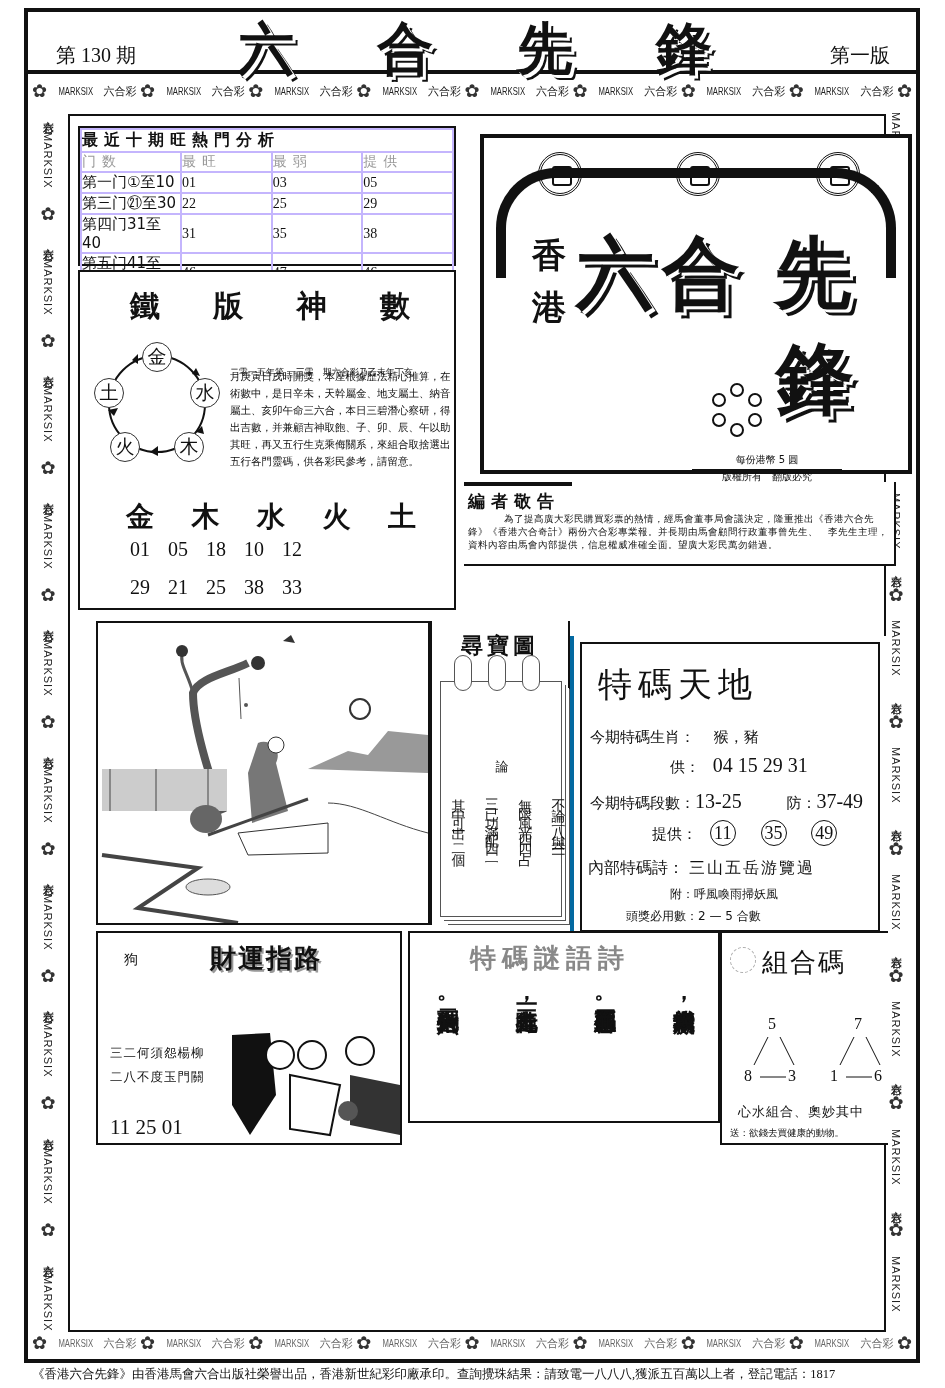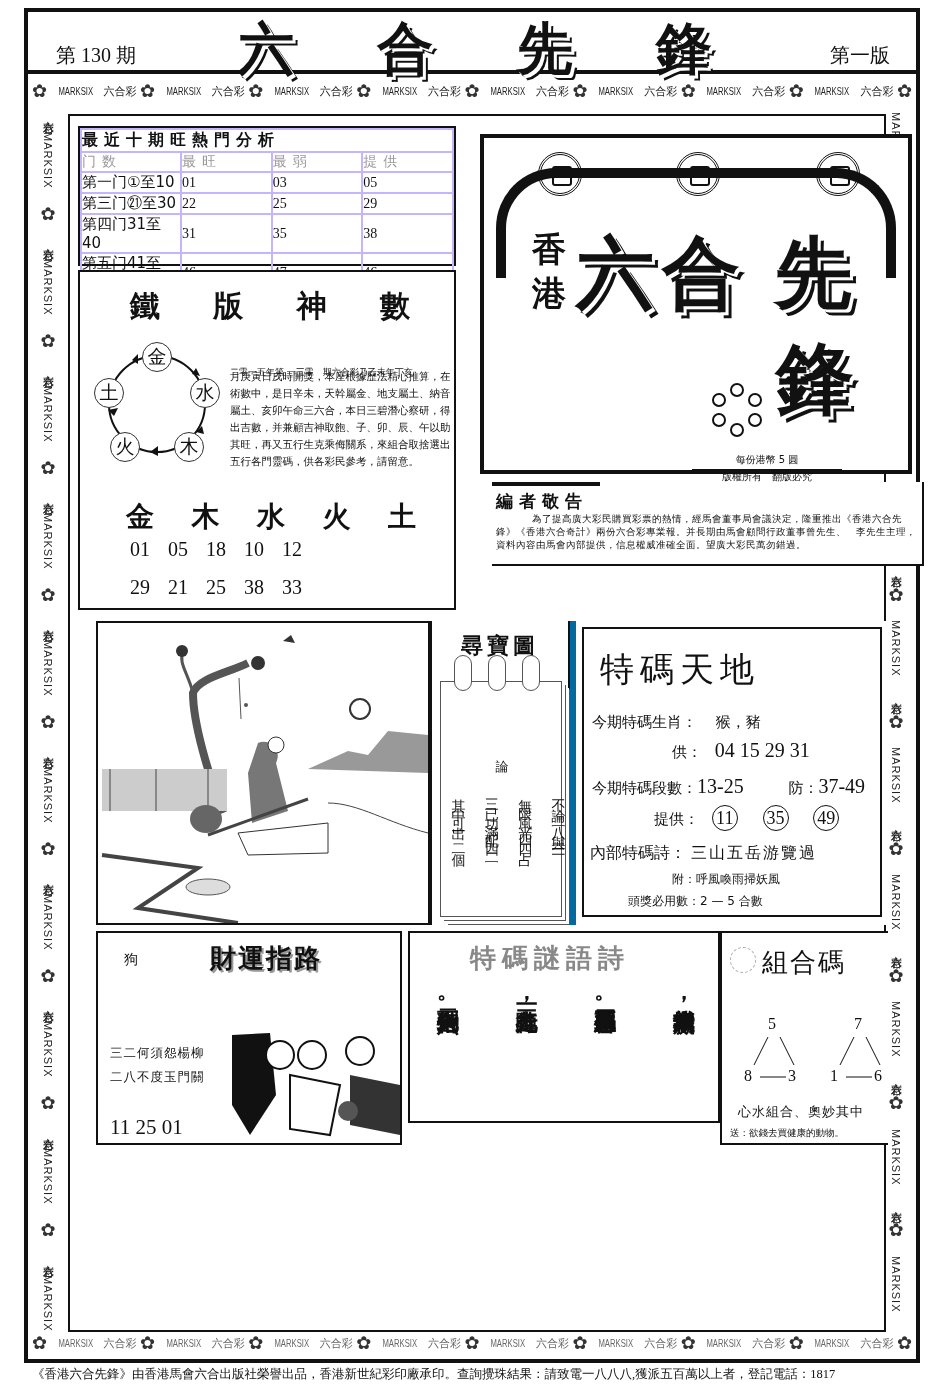--- a/index.html
+++ b/index.html
@@ -39,46 +39,46 @@
   .wuxing .date-line { position: absolute; left: 150px; top: 82px; font-size: 9px; white-space: nowrap; margin-top: 12px; }
   .wuxing .para { position: absolute; left: 150px; top: 96px; width: 230px; font-size: 10.5px; line-height: 17px; }
   .wuxing .elems-big { position: absolute; left: 46px; top: 226px; width: 290px; display: flex; justify-content: space-between; font-size: 28px; font-weight: bold; font-family: "DejaVu Sans", sans-serif; }
   .wuxing .nums { position: absolute; left: 50px; font-size: 20px; font-family: "Liberation Serif", serif; word-spacing: 4px; }
 
   
   .logo { left: 410px; top: 18px; width: 432px; height: 340px; border-width: 4px; }
   .coin { position: absolute; top: 14px; width: 44px; height: 44px; border: 3px double #111; border-radius: 50%; }
   .coin::after { content: ""; position: absolute; left: 11px; top: 11px; width: 16px; height: 16px; border: 2px solid #111; border-radius: 3px; }
   .ribbon { position: absolute; left: 12px; top: 30px; width: 400px; height: 110px; border-top: 10px solid #111; border-left: 10px solid #111; border-right: 10px solid #111; border-radius: 60px 60px 0 0; }
-  .logo .hk { position: absolute; left: 48px; top: 92px; width: 40px; font-size: 34px; font-weight: bold; font-family: Liberation Mono, monospace; line-height: 44px; }
+  .logo .hk { position: absolute; left: 48px; top: 92px; width: 40px; font-size: 34px; font-weight: bold; font-family: Liberation Serif, serif; line-height: 52px; }
   .logo .big { position: absolute; font-size: 78px; font-weight: bold; font-family: "DejaVu Sans", sans-serif; text-shadow: 3px 3px 0 #fff, 6px 6px 0 #111; }
   .logo .rings { position: absolute; left: 226px; top: 245px; width: 54px; height: 54px; }
   .logo .rings span { position: absolute; width: 14px; height: 14px; border: 2px solid #111; border-radius: 50%; }
   .logo .price { position: absolute; left: 208px; top: 315px; width: 150px; text-align: center; font-size: 10px; font-family: "DejaVu Sans", sans-serif; border-bottom: 2px solid #111; padding-bottom: 2px; }
   .logo .copy { position: absolute; left: 208px; top: 332px; width: 150px; text-align: center; font-size: 10px; font-family: "DejaVu Sans", sans-serif; }
 
   
-  .notice { left: 422px; top: 366px; width: 432px; height: 84px; border: none; border-right: 2px solid #111; border-bottom: 2px solid #111; }
+  .notice { left: 394px; top: 366px; width: 432px; height: 84px; border: none; border-right: 2px solid #111; border-bottom: 2px solid #111; }
   .notice .bar { position: absolute; left: 0; top: 0; width: 108px; height: 4px; background: #111; }
   .notice .ttl { position: absolute; left: 4px; top: 8px; font-size: 17px; font-weight: bold; font-family: "DejaVu Sans", sans-serif; letter-spacing: 6px; }
   .notice .txt { position: absolute; left: 4px; top: 30px; width: 420px; font-size: 9.5px; line-height: 13px; font-family: "DejaVu Sans", sans-serif; text-indent: 36px; letter-spacing: 0.5px; }
 
   
   .illus { left: 26px; top: 505px; width: 334px; height: 304px; }
   
   .treasure { left: 360px; top: 505px; width: 140px; height: 304px; border-top: none; border-bottom: none; }
   .treasure .ttl { position: absolute; left: 0; top: 10px; width: 100%; text-align: center; font-size: 22px; font-weight: bold; font-family: "DejaVu Sans", sans-serif; letter-spacing: 4px; }
   .treasure .card { position: absolute; left: 8px; top: 60px; width: 122px; height: 236px; border: 1px solid #555; box-shadow: 3px 3px 0 #fff, 4px 4px 0 #555, 7px 7px 0 #fff, 8px 8px 0 #555; }
   .treasure .ring { position: absolute; top: 34px; width: 18px; height: 36px; border: 1px solid #555; border-radius: 9px; background: #fff; }
   .treasure .lun { position: absolute; left: 0; top: 76px; width: 122px; text-align: center; font-size: 13px; font-family: "DejaVu Sans", sans-serif; }
   .treasure .cols { position: absolute; left: 10px; top: 106px; width: 116px; display: flex; flex-direction: row-reverse; justify-content: space-between; }
   .treasure .col { writing-mode: vertical-rl; font-size: 14px; font-family: "DejaVu Sans", sans-serif; letter-spacing: 9px; line-height: 16px; }
 
   
-  .special { left: 500px; top: 505px; width: 318px; height: 304px; border-left: 6px solid #0369a1; border-top: none; border-right: none; border-bottom: none; }
+  .special { left: 500px; top: 520px; width: 318px; height: 304px; border-left: 4px solid #0369a1; border-top: none; border-right: none; border-bottom: none; }
   .special .inbox { position: absolute; left: 6px; top: 6px; width: 300px; height: 290px; border: 2px solid #111; }
   .special .ttl { position: absolute; left: 16px; top: 18px; font-size: 34px; font-family: "DejaVu Sans", sans-serif; letter-spacing: 6px; }
   .special .row { position: absolute; font-size: 15px; font-family: "DejaVu Sans", sans-serif; white-space: nowrap; }
   .special .num { font-family: "Liberation Serif", serif; font-size: 20px; }
   .special .circ { display: inline-block; width: 26px; height: 26px; border: 1px solid #111; border-radius: 50%; text-align: center; line-height: 24px; font-family: "Liberation Serif", serif; font-size: 18px; margin-right: 20px; }
 
   
   .wealth { left: 26px; top: 815px; width: 306px; height: 214px; }
   .wealth .zod { position: absolute; left: 26px; top: 18px; font-size: 14px; font-family: "DejaVu Sans", sans-serif; }
   .wealth .ttl { position: absolute; left: 112px; top: 8px; font-size: 26px; font-weight: bold; font-family: "DejaVu Sans", sans-serif; letter-spacing: 2px; text-shadow: 2px 2px 0 #999; }

